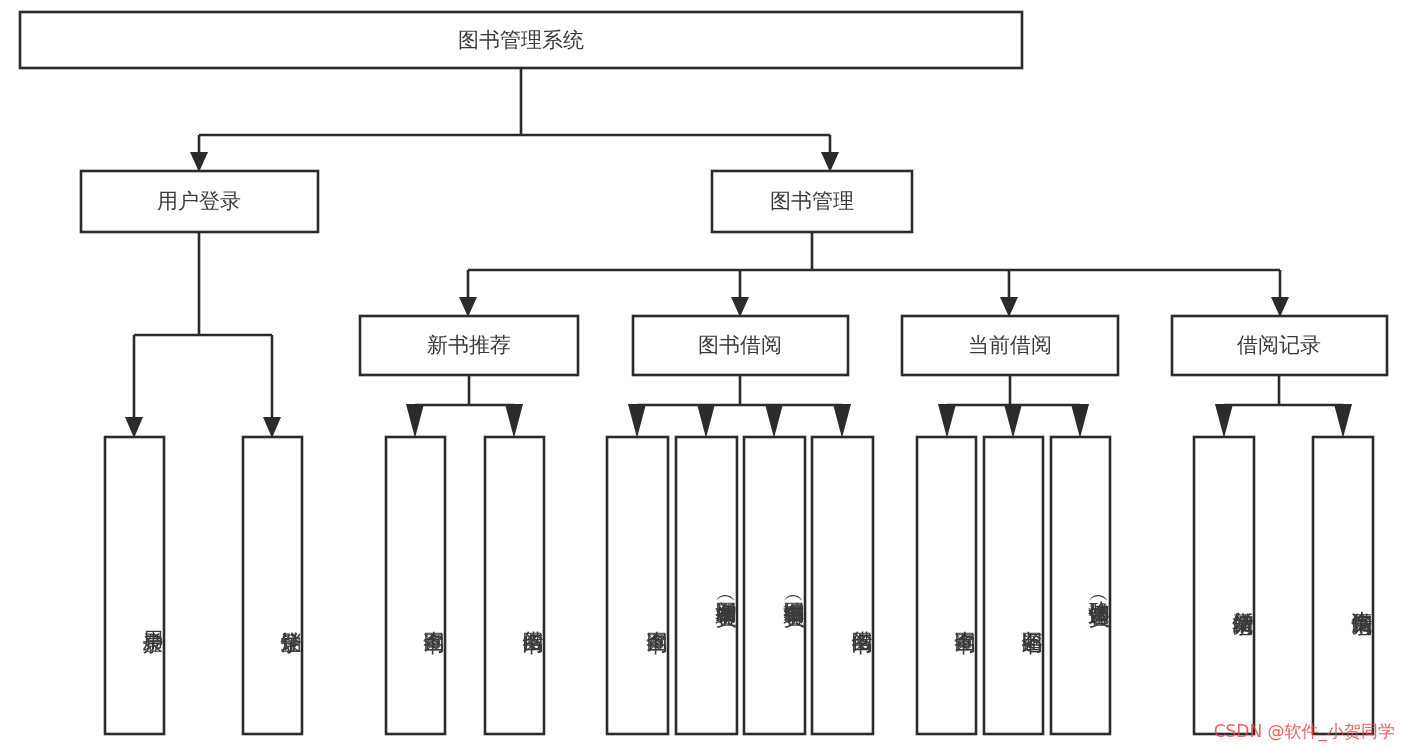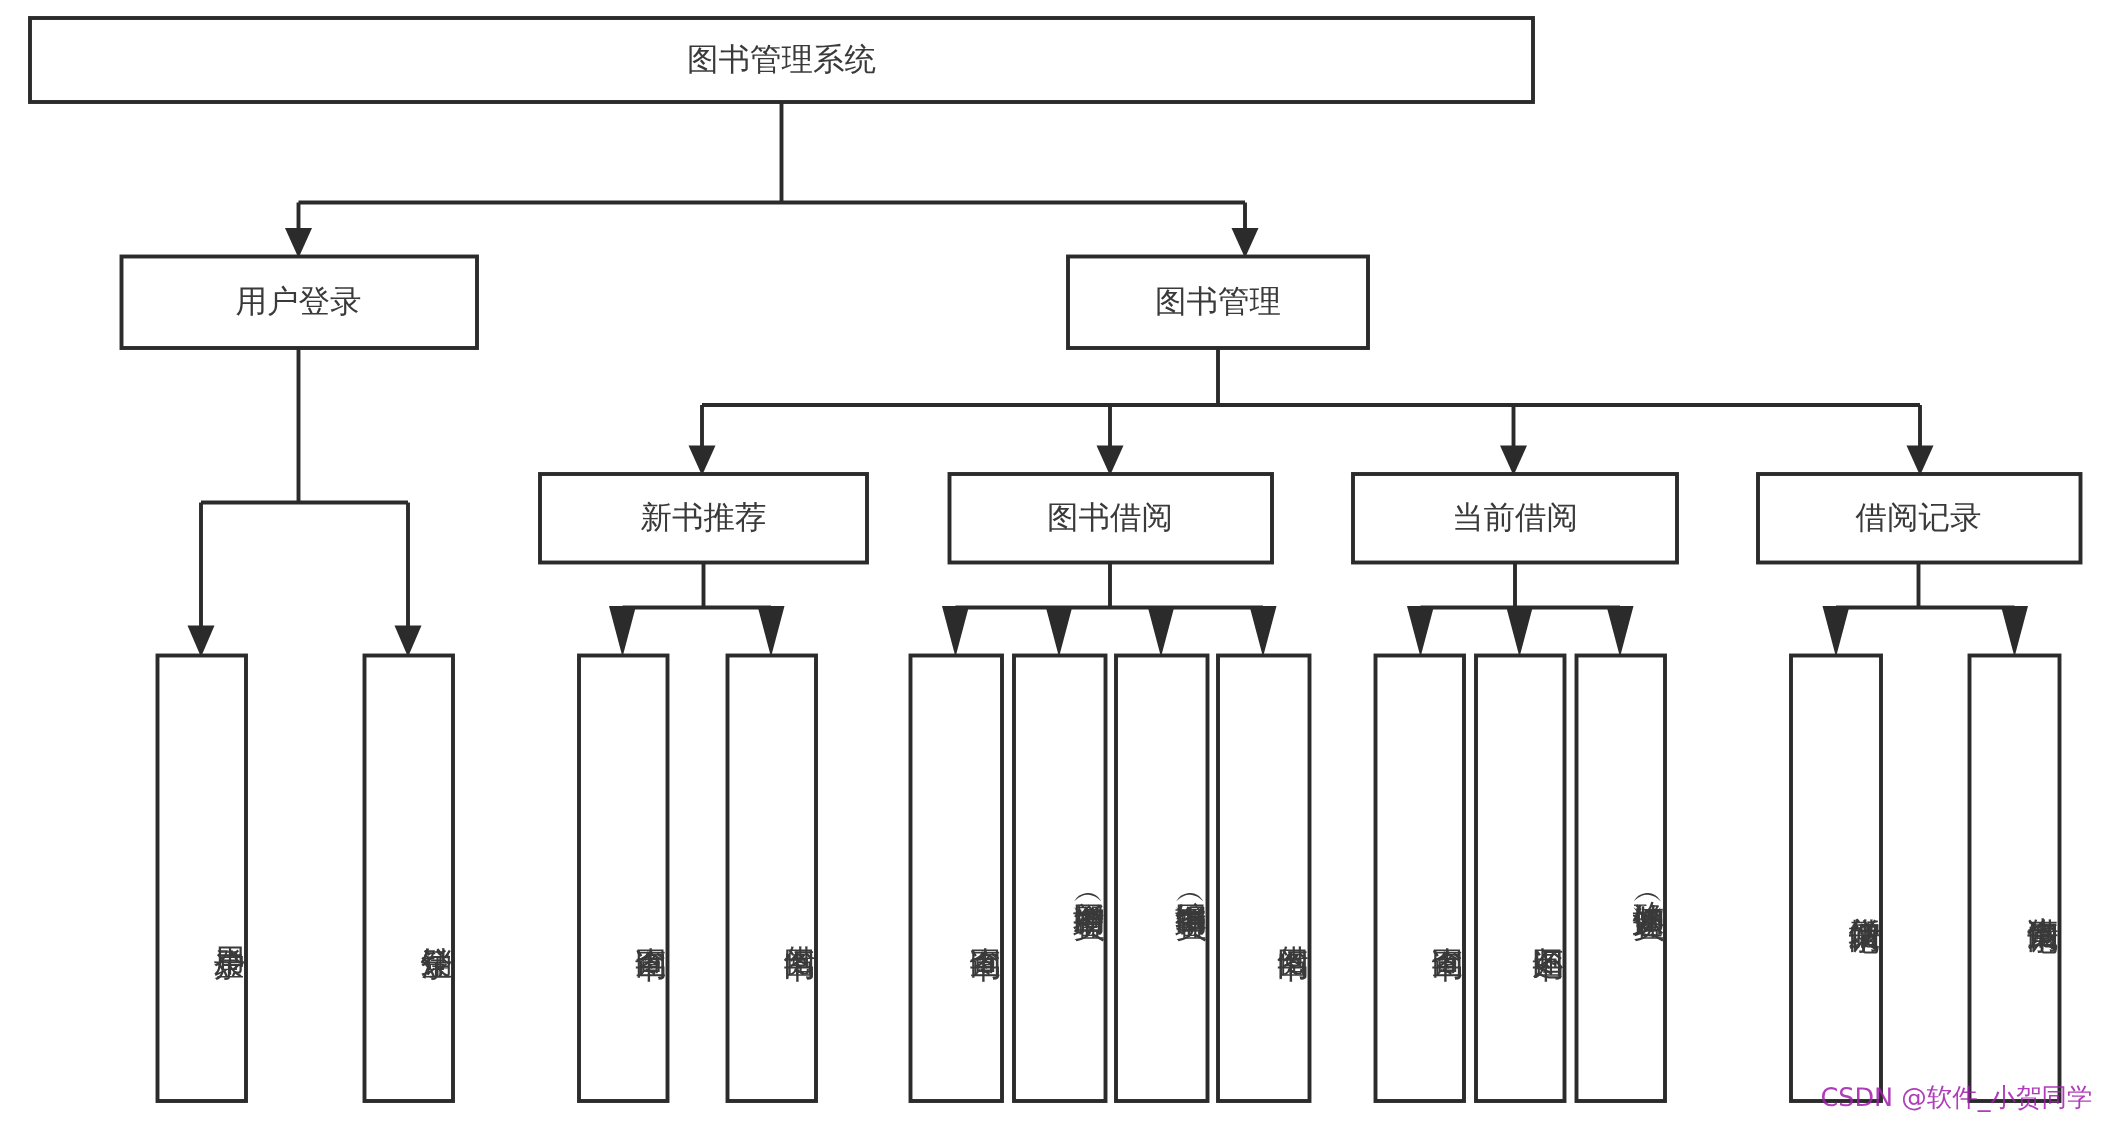--- a/index.html
+++ b/index.html
@@ -63,21 +63,21 @@
     text-align: center;
     white-space: nowrap;
     pointer-events: none;
   }
   .watermark {
     position: absolute;
     right: 10px;
     bottom: 4px;
     font-family: "DejaVu Sans", "Liberation Sans", sans-serif;
     font-size: 17px;
-    color: #a21caf;
+    color: #ef4444;
     opacity: 0.85;
     white-space: nowrap;
   }
 </style>
 </head>
 <body>
 
 <div id="diagram-root">
 
   <svg class="diagram-canvas" viewBox="0 0 1405 747">

